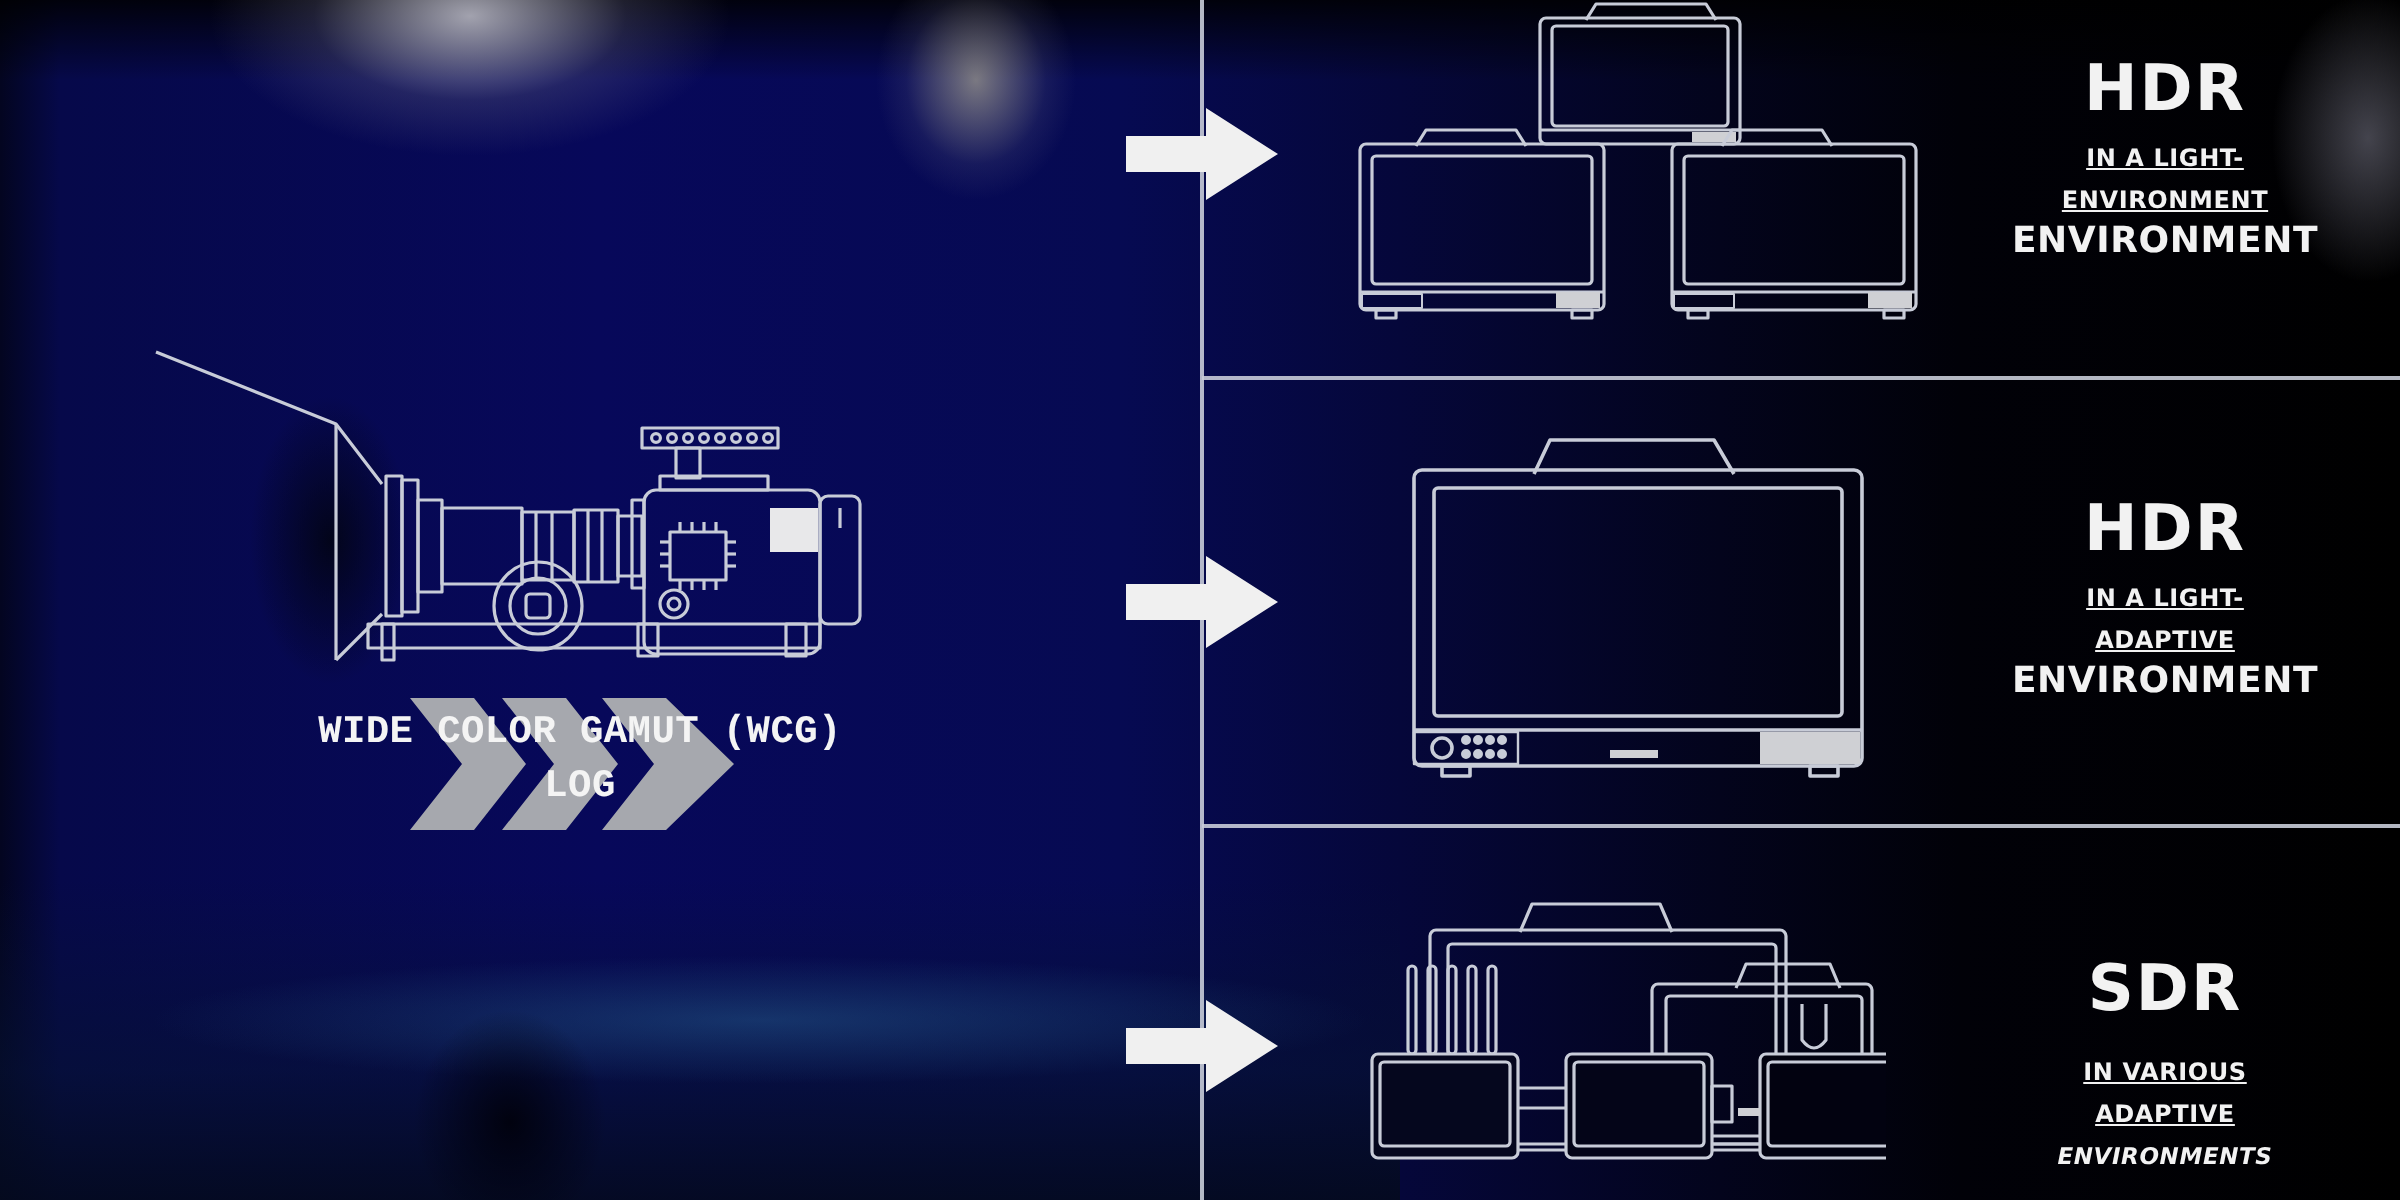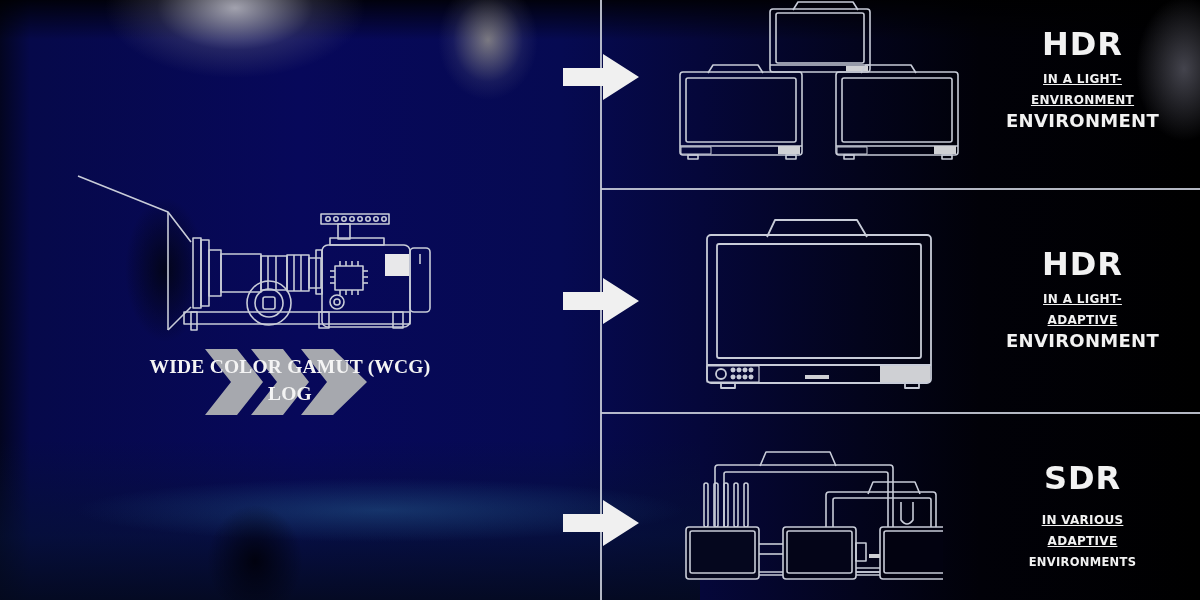--- a/index.html
+++ b/index.html
@@ -41,21 +41,21 @@
 
   .device { position: absolute; }
 
   .label-block { position: absolute; text-align: center; color: #f2f2f2; font-family: "DejaVu Sans", sans-serif; font-weight: bold; }
   .label-big { font-size: 32px; line-height: 44px; letter-spacing: 1px; font-weight: 900; }
   .label-small { font-size: 12px; line-height: 21px; letter-spacing: 0.3px; text-decoration: underline; }
   .label-xs { font-size: 18px; line-height: 20px; letter-spacing: 0.3px; }
 
   .source-caption {
     position: absolute; left: 80px; top: 353px; width: 420px; text-align: center;
-    color: #f4f4f4; font-family: Liberation Serif, serif; font-weight: bold;
+    color: #f4f4f4; font-family: Liberation Mono, monospace; font-weight: bold;
     font-size: 19.5px; line-height: 27px; letter-spacing: 0.2px;
   }
   .chevrons { position: absolute; left: 205px; top: 349px; width: 170px; height: 66px; }
 </style>
 </head>
 <body>
 
 <div class="stage">
   <div class="glow-bottom"></div>
   <div class="blur-person"></div>
@@ -238,19 +238,19 @@
     <div class="label-xs">ENVIRONMENT</div>
   </div>
 
   <div class="label-block" style="left:1000px; top:242px; width:165px;">
     <div class="label-big">HDR</div>
     <div class="label-small" style="margin-top:3px;">IN A LIGHT-</div>
     <div class="label-small">ADAPTIVE</div>
     <div class="label-xs">ENVIRONMENT</div>
   </div>
 
-  <div class="label-block" style="left:1000px; top:456px; width:165px;">
+  <div class="label-block" style="left:1000px; top:472px; width:165px;">
     <div class="label-big">SDR</div>
     <div class="label-small" style="margin-top:10px;">IN VARIOUS</div>
     <div class="label-small">ADAPTIVE</div>
-    <div class="label-xs" style="font-size:11.5px;">ENVIRONMENTS</div>
+    <div class="label-xs" style="font-size:11.5px;font-style:italic;">ENVIRONMENTS</div>
   </div>
 </div>
 
 </body></html>

